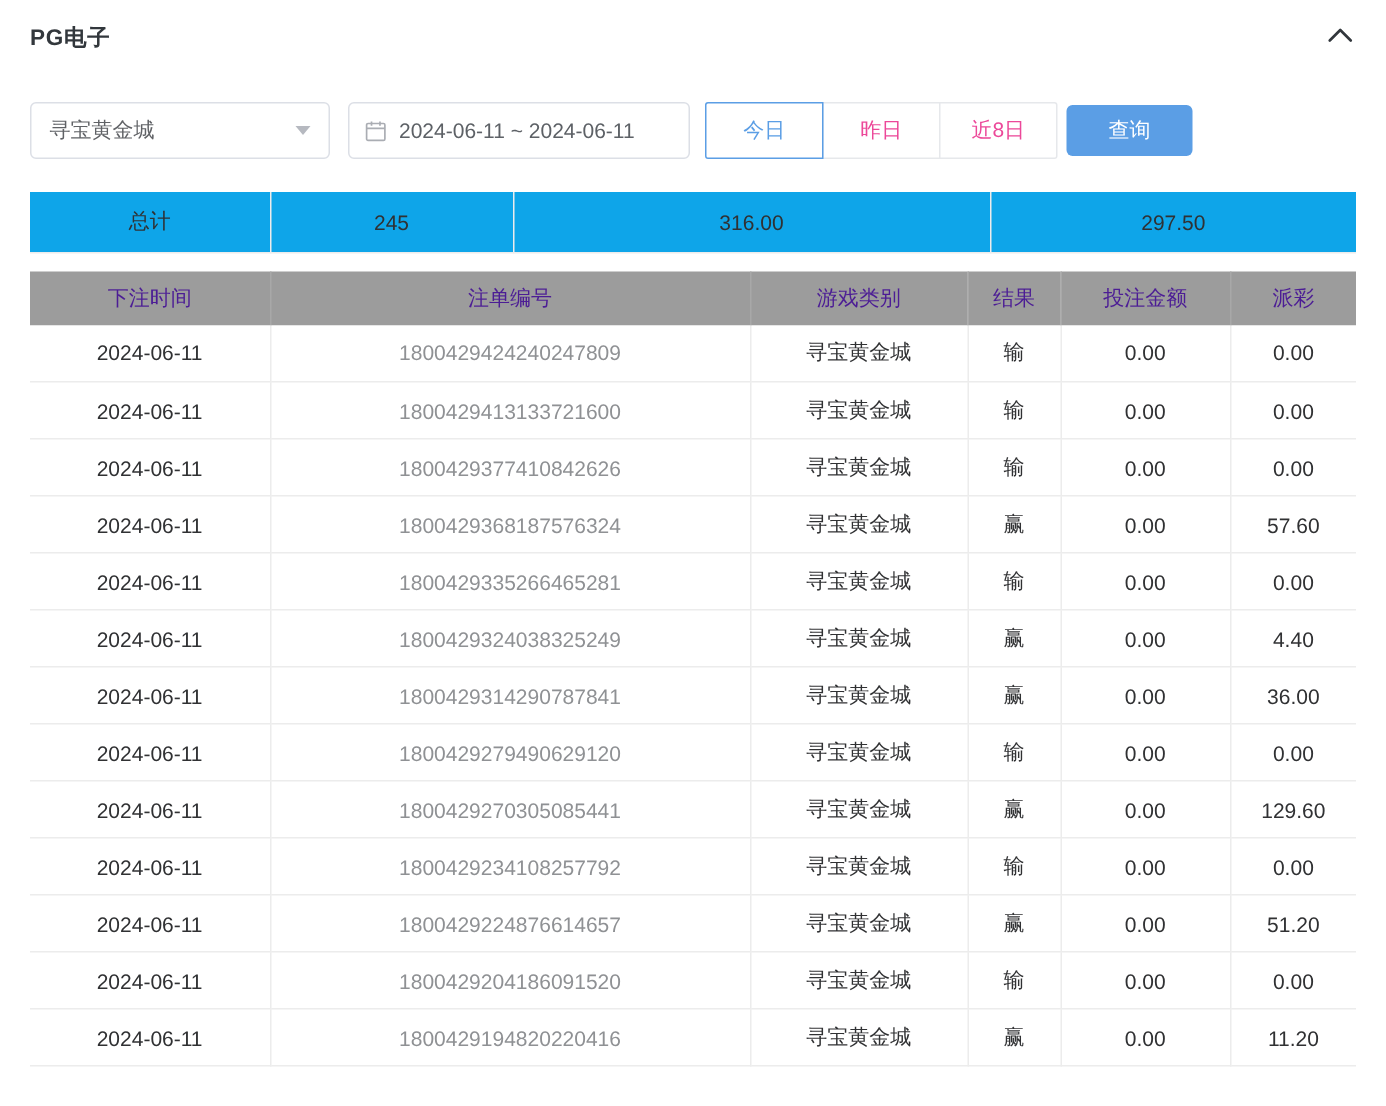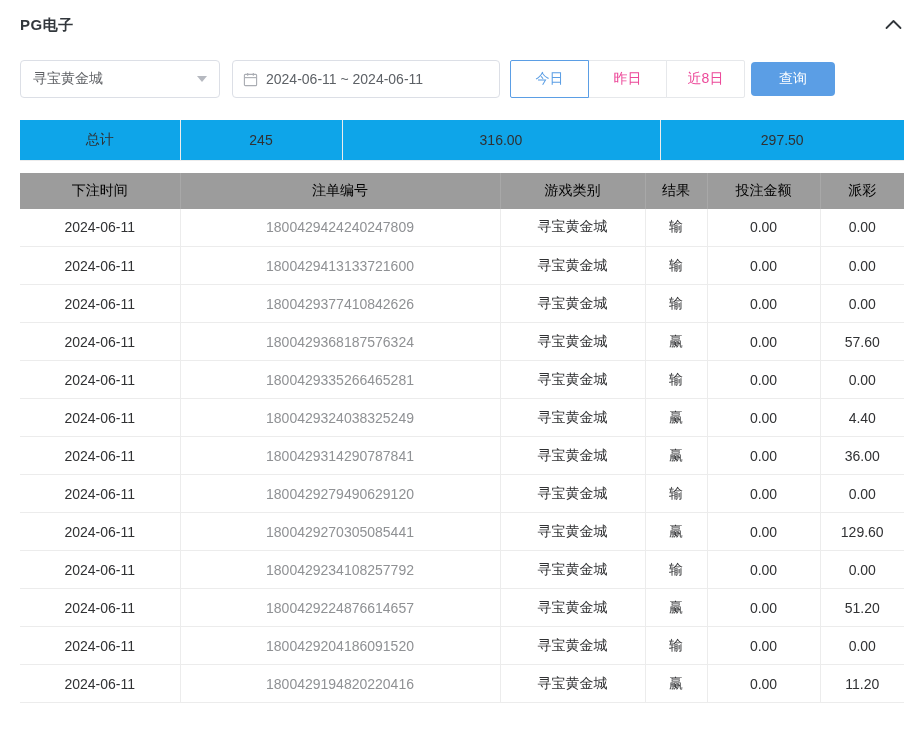--- a/index.html
+++ b/index.html
@@ -1,51 +1,51 @@
 <!DOCTYPE html>
 <html><head>
 <meta charset="utf-8">
 <style>
   * { margin:0; padding:0; box-sizing:border-box; }
   html,body { width:924px; height:737px; background:#fff; overflow:hidden;
     font-family:"Liberation Sans","DejaVu Sans",sans-serif; }
   .panel { padding:14px 20px 0 20px; }
 
-  .panel-header { display:flex; justify-content:space-between; align-items:center; margin-bottom:24px; }
+  .panel-header { display:flex; justify-content:space-between; align-items:center; margin-bottom:32px; }
   .panel-title { font-size:15px; font-weight:bold; color:#32373c; letter-spacing:.5px; }
   .collapse-btn { cursor:pointer; display:flex; align-items:center; padding:2px; }
 
   .filter-row { display:flex; align-items:center; margin-bottom:22px; }
   .select-box { width:200px; height:38px; border:1px solid #dcdfe6; border-radius:4px;
     display:flex; align-items:center; justify-content:space-between; padding:0 12px;
     font-size:14px; color:#606266; cursor:pointer; background:#fff; }
   .caret-down { width:0; height:0; border-left:5px solid transparent; border-right:5px solid transparent;
     border-top:6px solid #b6b9c0; }
-  .date-box { margin-left:12px; width:268px; height:38px; border:1px solid #dcdfe6; border-radius:4px;
+  .date-box { margin-left:12px; width:228px; height:38px; border:1px solid #dcdfe6; border-radius:4px;
     display:flex; align-items:center; gap:8px; padding:0 10px; font-size:14px; color:#5d6166; background:#fff; cursor:pointer; }
   .btn-group { display:flex; margin-left:10px; }
   .qbtn { width:79px; height:38px; background:#fff; border:1px solid #e6e8eb; font-size:14px;
     color:#ec4899; cursor:pointer; margin-left:-1px; }
   .qbtn:first-child { margin-left:0; border-radius:2px 0 0 2px; }
   .qbtn:last-child { border-radius:0 2px 2px 0; }
   .qbtn.active { border-color:#5b9ee5; color:#5b9ee5; position:relative; z-index:1; background:#fff; }
   .search-btn { margin-left:6px; width:84px; height:34px; background:#5b9ee5; border:none; border-radius:4px;
     color:#fff; font-size:14px; cursor:pointer; }
 
   table { width:100%; border-collapse:collapse; table-layout:fixed; font-size:14px; }
 
   .summary-table { margin-bottom:12px; }
   .summary-table th { background:#e9e9e9; height:40px; font-weight:400; color:#303133;
     text-align:center; border-right:1px solid #ffffff; }
   .summary-table th:last-child { border-right:none; }
   .summary-table td { background:#0ea5e9; height:40px; text-align:center; color:#303133;
     border-right:1px solid #ececec; border-bottom:1px solid #ececec; }
   .summary-table td:last-child { border-right:none; }
 
-  .bets-table th { background:#9c9c9c; color:#000000; height:36px; font-weight:400;
+  .bets-table th { background:#9c9c9c; color:#4c1d95; height:36px; font-weight:400;
     text-align:center; border-right:1px solid #a8a8a8; }
   .bets-table th:last-child { border-right:none; }
   .bets-table td { background:#fff; height:38px; text-align:center; color:#303133;
     border-right:1px solid #ececec; border-bottom:1px solid #ececec; }
   .bets-table td:last-child { border-right:none; }
   .bets-table td.order-id-cell { color:#8f9194; }
 </style>
 </head>
 <body>
 

